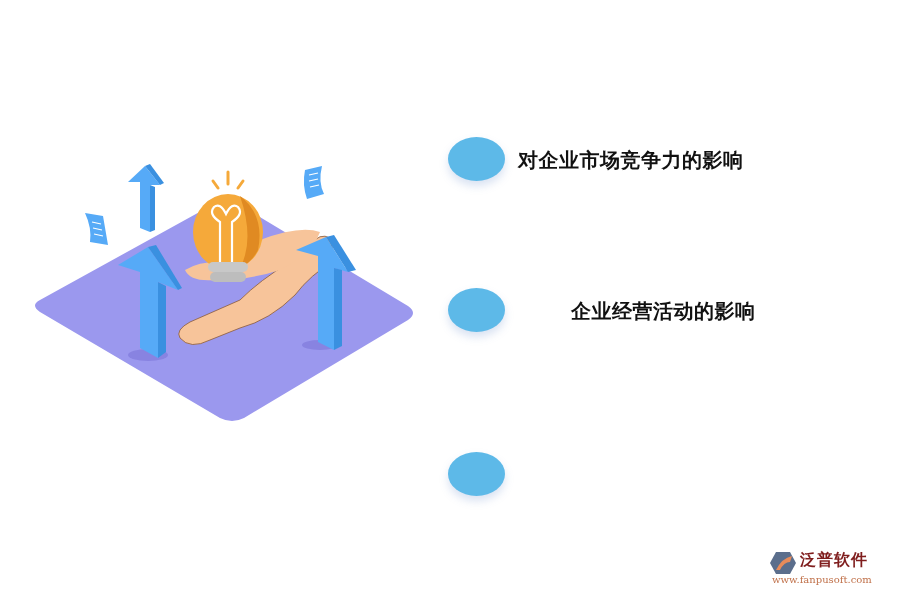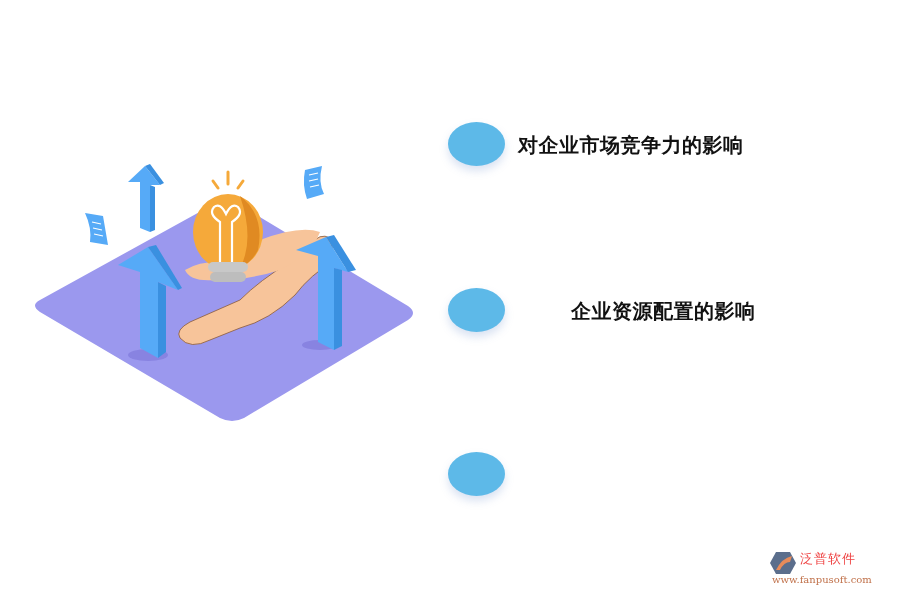--- a/index.html
+++ b/index.html
@@ -4,21 +4,21 @@
 <style>
   html, body { margin:0; padding:0; }
   body { width:900px; height:600px; background:#ffffff; position:relative; overflow:hidden;
          font-family:"DejaVu Sans", sans-serif; }
   .illus { position:absolute; left:0; top:0; width:440px; height:460px; }
   .item { position:absolute; left:448px; width:420px; height:50px; }
   .bullet { position:absolute; left:0; top:0; width:57px; height:44px; border-radius:50%;
             background:#5db9e8; box-shadow:0 5px 8px rgba(120,150,210,0.28); }
   .item-label { position:absolute; top:10px; font-size:20px; font-weight:bold; color:#111; white-space:nowrap; letter-spacing:0.5px; }
   .logo { position:absolute; left:770px; top:550px; width:125px; height:40px; }
-  .logo-text { position:absolute; left:30px; top:0px; font-size:13px; color:#ef4444; white-space:nowrap; letter-spacing:1px; }
+  .logo-text { position:absolute; left:30px; top:0px; font-size:16px; color:#7f1d1d; white-space:nowrap; letter-spacing:1px;font-weight:bold; }
   .logo-url { position:absolute; left:2px; top:24px; font-family:"DejaVu Serif", serif; font-size:10px; color:#c0714a; white-space:nowrap; }
 </style>
 </head>
 <body>
 
 <svg class="illus" viewBox="0 0 440 460">
 
   <path d="M40 300 Q30 305 40 312 L220 418 Q232 424 244 418 L408 320 Q418 313 408 306 L238 204 Q226 197 214 204 Z" fill="#9b98ee"></path>
 
   <g>
@@ -65,27 +65,27 @@
     <line x1="213" y1="181" x2="218" y2="188" stroke="#f5a93a" stroke-width="3" stroke-linecap="round"></line>
     <line x1="243" y1="181" x2="238" y2="188" stroke="#f5a93a" stroke-width="3" stroke-linecap="round"></line>
     <ellipse cx="228" cy="232" rx="35" ry="38" fill="#f5a93a"></ellipse>
     <path d="M240 196 Q265 215 258 250 Q252 262 240 268 Q255 240 240 196 Z" fill="#e08a22"></path>
     <path d="M220 262 L220 222 Q208 214 214 207 Q220 202 226 214 Q232 202 238 207 Q244 214 232 222 L232 262" fill="none" stroke="#fff" stroke-width="2.2"></path>
     <rect x="208" y="262" width="40" height="10" rx="5" fill="#c8c8c8"></rect>
     <rect x="210" y="272" width="36" height="10" rx="5" fill="#bdbdbd"></rect>
   </g>
 </svg>
 
-<div class="item" style="top:122px">
+<div class="item" style="top:137px">
   <div class="bullet"></div>
   <div class="item-label" style="left:70px">对企业市场竞争力的影响</div>
 </div>
 <div class="item" style="top:288px">
   <div class="bullet"></div>
-  <div class="item-label" style="left:123px">企业资源配置的影响</div>
+  <div class="item-label" style="left:123px">企业经营活动的影响</div>
 </div>
 <div class="item" style="top:452px">
   <div class="bullet"></div>
 </div>
 
 <div class="logo">
   <svg style="position:absolute;left:0;top:2px" width="26" height="22" viewBox="0 0 26 22">
     <polygon points="6,0 20,0 26,11 20,22 6,22 0,11" fill="#5b6e8c"></polygon>
     <path d="M6 18 Q12 6 22 4 L20 10 Q14 10 10 18 Z" fill="#e88b5a"></path>
   </svg>

